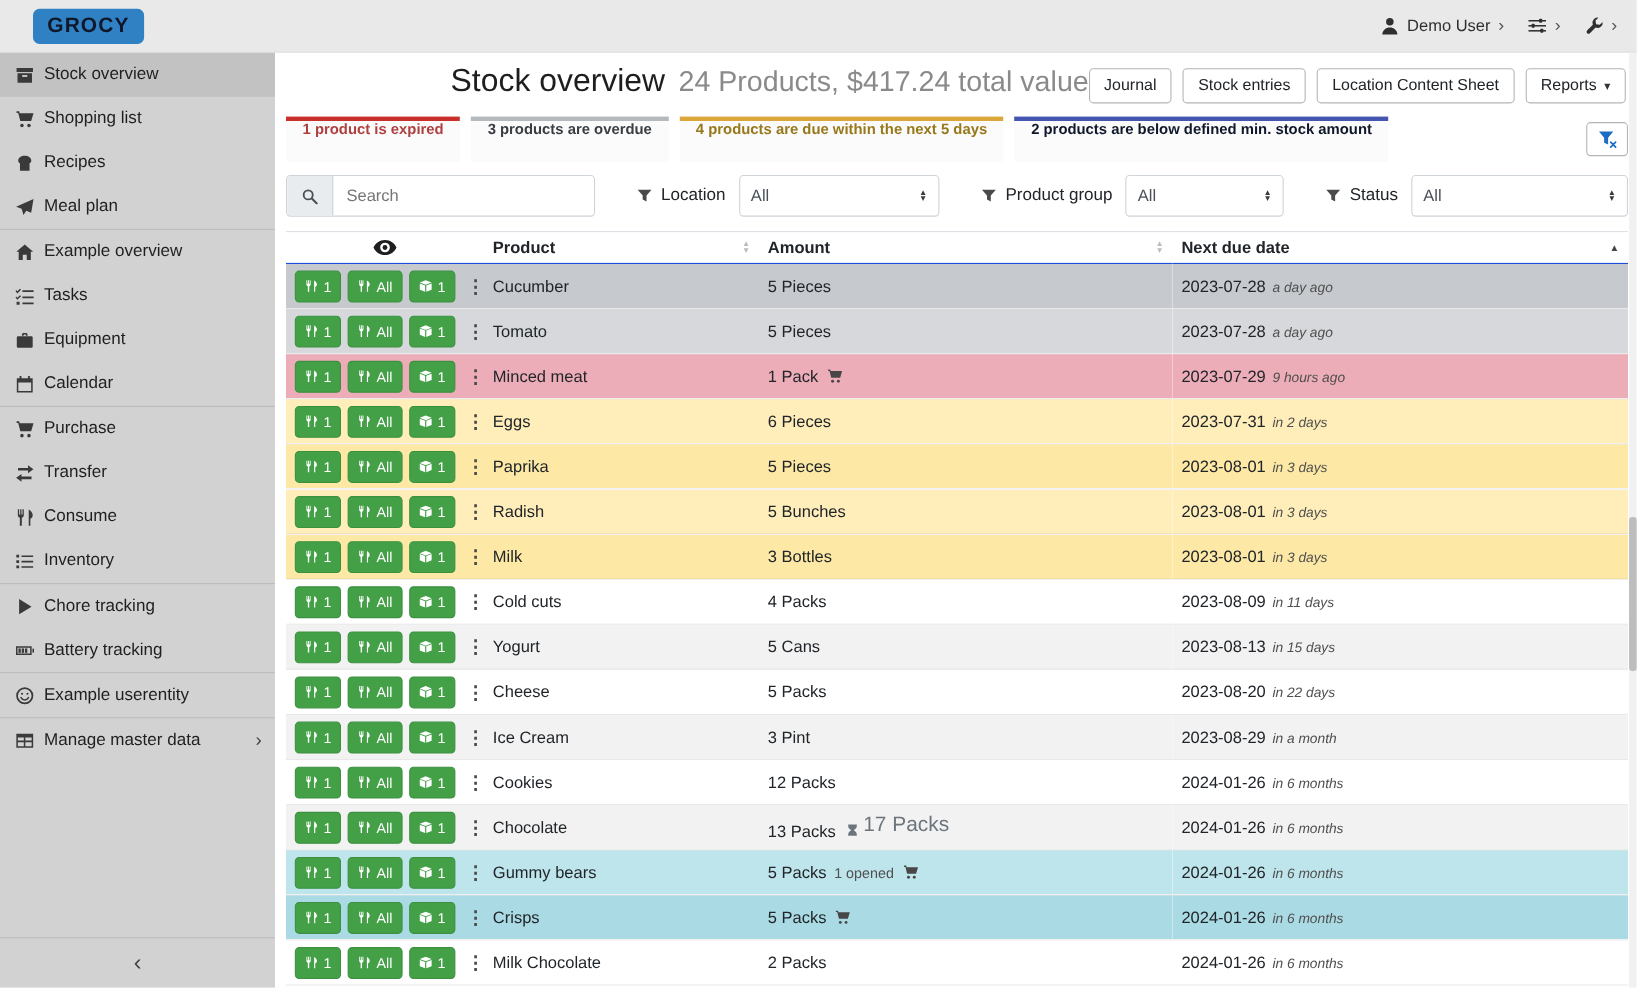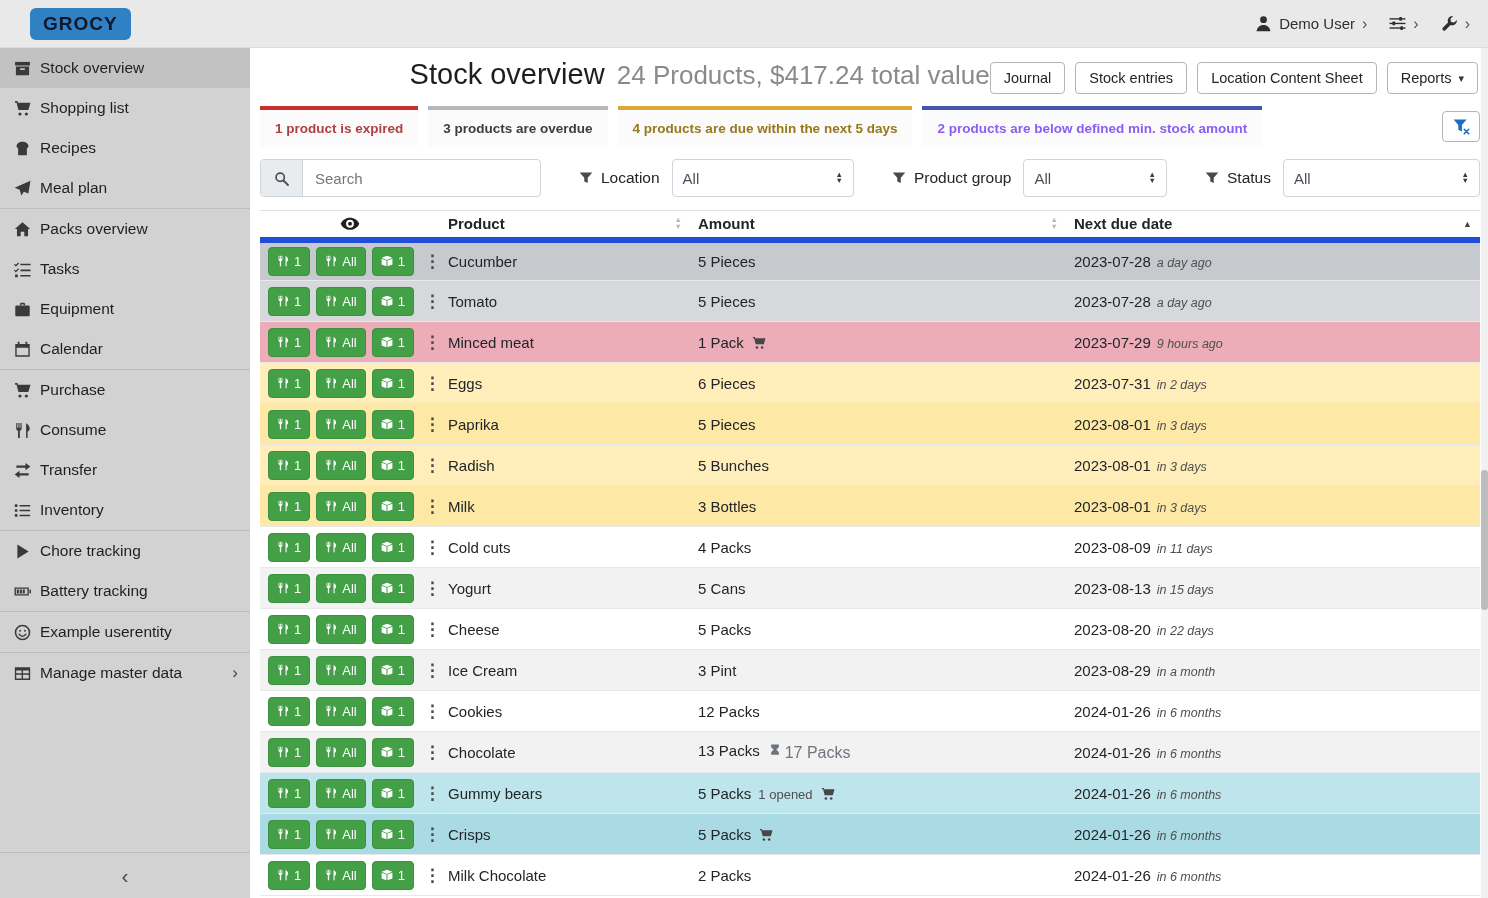--- a/index.html
+++ b/index.html
@@ -32,25 +32,25 @@
   .page-head{display:flex;align-items:flex-start;justify-content:flex-end;padding:4px 2px 12px 2px}
   .page-title{font-size:29px;font-weight:500;color:#1e1e1e;display:inline}
   .page-subtitle{font-size:26px;font-weight:300;color:#8a8a8a;margin-left:8px}
   .head-actions{display:flex;gap:10px;margin-top:4px}
   .head-btn{background:#fff;border:1px solid #b5b5b5;border-radius:4px;padding:7px 13px;font-size:14.5px;color:#212529;font-family:inherit;cursor:pointer;display:flex;align-items:center;gap:7px;white-space:nowrap}
   .ha-caret{font-size:11px;color:#333}
 
   
   .status-row{display:flex;align-items:center;margin-bottom:12px}
   #status-cards{display:flex;gap:10px}
-  .status-card{border-top:4px solid #999;background:#fbfbfb;display:flex;align-items:center;padding:0 15px;height:41px;font-weight:bold;font-size:13.5px;cursor:pointer;white-space:nowrap}
+  .status-card{border-top:4px solid #999;background:#fbfbfb;display:flex;padding:0 15px;height:41px;font-weight:bold;font-size:13.5px;cursor:pointer;white-space:nowrap}
   .sc-danger{border-top-color:#c9302c;color:#b04040}
   .sc-secondary{border-top-color:#b4b9be;color:#3a3d41}
   .sc-warning{border-top-color:#dba63a;color:#97781a}
-  .sc-info{border-top-color:#4456b0;color:#8b5cf6}
+  .sc-info{border-top-color:#4456b0;color:#0f172a}
   .filter-clear-btn{margin-left:auto;background:#fff;border:1px solid #b5b5b5;border-radius:4px;width:38px;height:31px;display:flex;align-items:center;justify-content:center;color:#1b6ec2;cursor:pointer}
   .fc-ic{width:17px;height:17px}
 
   
   .filter-row{display:flex;align-items:center;gap:38px;margin-bottom:13px}
   .search-group{flex:0 0 281px;display:flex;border:1px solid #ced4da;border-radius:4px;overflow:hidden;height:38px;background:#fff}
   .search-prepend{width:42px;background:#e9ecef;border-right:1px solid #ced4da;display:flex;align-items:center;justify-content:center;color:#495057}
   .sp-ic{width:15px;height:15px}
   .search-input{border:0;outline:none;flex:1;padding:0 12px;font-size:15px;font-family:inherit;color:#495057;background:transparent}
   .search-input::placeholder{color:#757575}
@@ -60,42 +60,42 @@
   .fg-label{font-size:15.5px;color:#212529;white-space:nowrap}
   .fg-select{flex:1;border:1px solid #ced4da;border-radius:4px;height:38px;background:#fff;display:flex;align-items:center;justify-content:space-between;padding:0 10px;cursor:pointer;margin-left:4px;min-width:90px}
   .fg-value{font-size:15px;color:#495057}
   .fg-caret{display:flex;flex-direction:column;line-height:6px;font-size:7.5px;color:#3a3a3a;letter-spacing:0}
 
   
   .stock-table{width:100%;border-collapse:collapse;table-layout:fixed}
   .stock-table col.c-actions{width:180px}
   .stock-table col.c-product{width:250px}
   .stock-table col.c-amount{width:376px}
-  .stock-table th{border-top:1px solid #dee2e6;border-bottom:6px solid #1d4ed8;padding:3px 8px;font-size:15px;font-weight:bold;text-align:right;height:29px}
+  .stock-table th{border-top:1px solid #dee2e6;border-bottom:1px solid #1d4ed8;padding:3px 8px;font-size:15px;font-weight:bold;text-align:right;height:29px}
   .th-flex{display:flex;align-items:center}
   .eye-th{width:16px;height:16px;color:#1f1f1f;cursor:pointer}
   .sort-icons{margin-left:auto;display:flex;flex-direction:column;line-height:6.5px;font-size:7.5px;color:#bcbcbc;cursor:pointer}
   .sort-asc{margin-left:auto;font-size:9px;color:#444;cursor:pointer}
   .stock-table td{padding:0 8px;height:41px;border-bottom:1px solid rgba(0,0,0,0.09);font-size:15px;vertical-align:middle;overflow:hidden;white-space:nowrap}
   tbody tr{background:#fff}
   tbody tr:nth-child(odd){background:#f2f2f2}
   tbody tr.t-secondary{background:#d6d8db}
   tbody tr.t-secondary:nth-child(odd){background:#c6c9cd}
   tbody tr.t-danger{background:#f5c6cb}
   tbody tr.t-danger:nth-child(odd){background:#edadb8}
   tbody tr.t-warning{background:#ffeeba}
   tbody tr.t-warning:nth-child(odd){background:#fde9a5}
   tbody tr.t-info{background:#bee5eb}
   tbody tr.t-info:nth-child(odd){background:#aadbe4}
   .row-actions{display:flex;align-items:center;gap:6px}
   .btn-green{background:#43a047;border:1px solid #3c9140;color:#fff;border-radius:4px;height:29px;padding:0 8px;display:inline-flex;align-items:center;gap:5px;font-size:13px;font-family:inherit;cursor:pointer}
   .b-ic{width:12px;height:12px;color:#fff}
   .dots-menu{color:#494949;font-size:17px;font-weight:bold;padding:0 4px;cursor:pointer;line-height:1}
   .amt-note{color:#4f4f4f;font-size:13px;margin-left:7px}
-  .agg{color:#6c757d;display:inline-flex;align-items:flex-start;gap:4px;margin-left:9px;font-size:16px}
+  .agg{color:#6c757d;display:inline-flex;align-items:flex-end;gap:4px;margin-left:9px;font-size:19px}
   .agg-ic{width:12px;height:12px;color:#6c757d}
   .cart-ic{width:14px;height:14px;color:#474747;display:inline-block;vertical-align:-2px;margin-left:8px}
   .due-rel{font-style:italic;font-size:12.5px;color:#4f4f4f;margin-left:6px}
   [data-icon] svg{display:block;width:100%;height:100%}
 
   
   .scrollbar{position:absolute;top:48px;right:0;bottom:0;width:7px;background:#f1f1f1}
   .scrollbar-thumb{position:absolute;top:422px;left:0;width:7px;height:140px;background:#bdbdbd;border-radius:3px;cursor:pointer}
 </style>
 </head>
@@ -183,21 +183,21 @@
     <span class="s-label">Meal plan</span>
 
   </div>
           <div class="side-divider"></div>
           <div class="side-item">
     <span class="s-icon" data-icon="home">
               <svg viewBox="0 0 16 16" fill="currentColor">
                 <path d="M8 1.2l7.2 6.3h-2v6.9H9.7V10H6.3v4.4H2.8V7.5h-2z"></path>
               </svg>
             </span>
-    <span class="s-label">Packs overview</span>
+    <span class="s-label">Example overview</span>
 
   </div>
           <div class="side-item">
     <span class="s-icon" data-icon="tasks">
               <svg viewBox="0 0 16 16" fill="currentColor">
                 <path d="M.6 2.5l1.1 1.1L3.9 1.4l.9.9-3.1 3.1L0 3.4zM6 2.6h9.6v1.5H6zM.6 8l1.1 1.1 2.2-2.2.9.9-3.1 3.1L0 8.9zM6 8.1h9.6v1.5H6zM1 12.6h2.6v2.6H1zM6 13.2h9.6v1.5H6z"></path>
               </svg>
             </span>
     <span class="s-label">Tasks</span>
 
@@ -229,36 +229,36 @@
               <svg viewBox="0 0 16 16" fill="currentColor">
                 <path d="M1 1h2.2l.5 1.7h11.8l-2 6.8H4.2L2.4 2.5H1z"></path>
                 <circle cx="5.6" cy="13.2" r="1.5"></circle>
                 <circle cx="11.6" cy="13.2" r="1.5"></circle>
               </svg>
             </span>
     <span class="s-label">Purchase</span>
 
   </div>
           <div class="side-item">
+    <span class="s-icon" data-icon="exchange">
+              <svg viewBox="0 0 16 16" fill="currentColor">
+                <path d="M10.8.9l4.6 3.4-4.6 3.4V5.4H2.2V3.2h8.6zM5.2 8.3v2.3h8.6v2.2H5.2v2.3L.6 11.7z"></path>
+              </svg>
+            </span>
+    <span class="s-label">Transfer</span>
+
+  </div>
+          <div class="side-item">
     <span class="s-icon" data-icon="utensils">
               <svg viewBox="0 0 16 16" fill="currentColor">
                 <path d="M2.1 1h1.1v4.3h.9V1h1.1v4.3h.9V1h1.1v5.1c0 1-.7 1.9-1.7 2.1V15H3.8V8.2c-1-.2-1.7-1.1-1.7-2.1z"></path>
                 <path d="M11.4 1.2c1.9 1 3.4 3 3.4 4.9 0 1.5-.9 2.6-2 2.9V15h-1.4z"></path>
               </svg>
             </span>
     <span class="s-label">Consume</span>
-
-  </div>
-          <div class="side-item">
-    <span class="s-icon" data-icon="exchange">
-              <svg viewBox="0 0 16 16" fill="currentColor">
-                <path d="M10.8.9l4.6 3.4-4.6 3.4V5.4H2.2V3.2h8.6zM5.2 8.3v2.3h8.6v2.2H5.2v2.3L.6 11.7z"></path>
-              </svg>
-            </span>
-    <span class="s-label">Transfer</span>
 
   </div>
           <div class="side-item">
     <span class="s-icon" data-icon="list">
               <svg viewBox="0 0 16 16" fill="currentColor">
                 <path d="M.8 2.2h2.4v2.4H.8zM5.2 2.8h10v1.4h-10zM.8 6.8h2.4v2.4H.8zM5.2 7.4h10v1.4h-10zM.8 11.4h2.4v2.4H.8zM5.2 12h10v1.4h-10z"></path>
               </svg>
             </span>
     <span class="s-label">Inventory</span>
 

